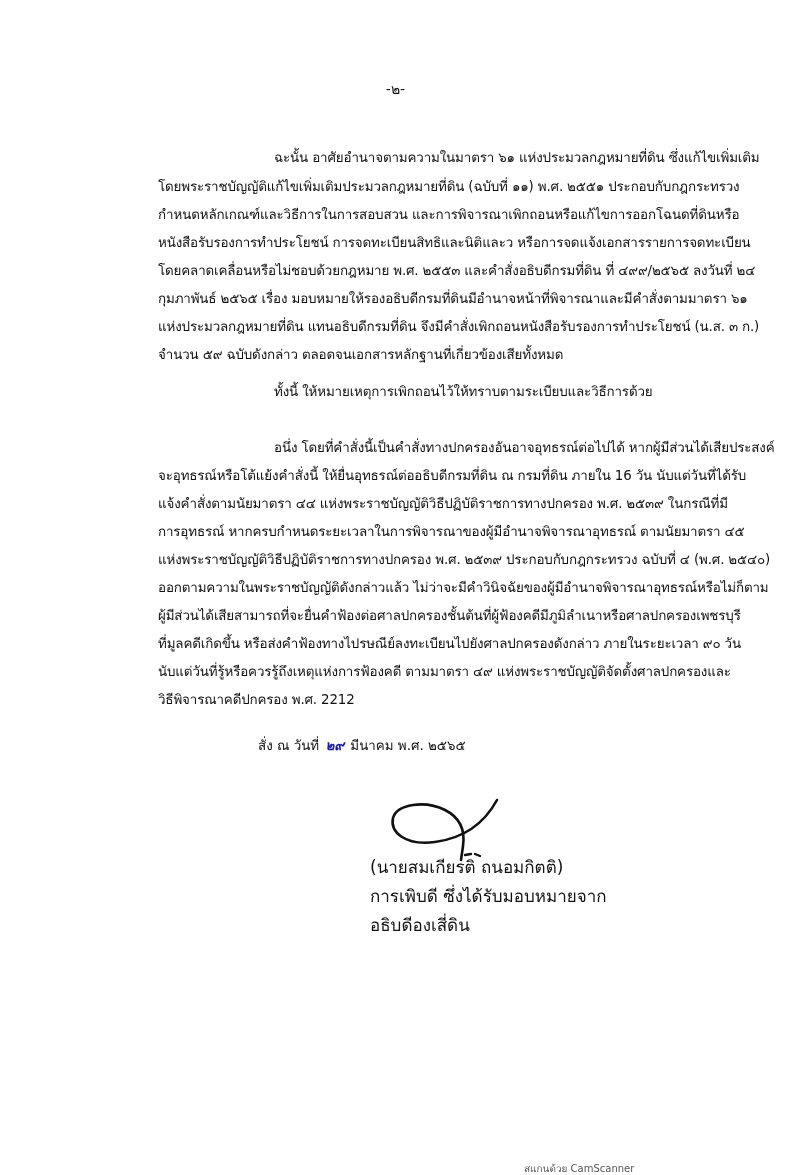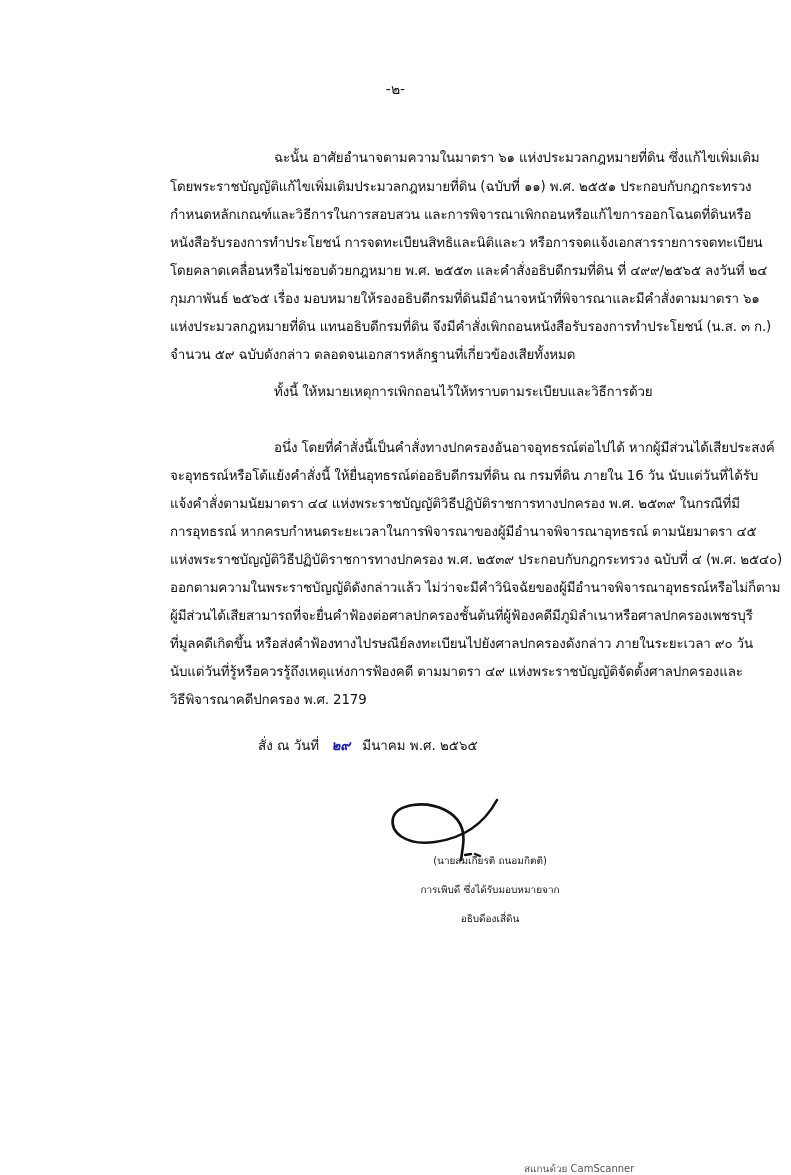--- a/index.html
+++ b/index.html
@@ -1,26 +1,26 @@
 <!DOCTYPE html>
 <html><head>
 <meta charset="utf-8">
 <style>
   html, body { margin: 0; padding: 0; background: #ffffff; }
   body { width: 791px; height: 1175px; position: relative; overflow: hidden;
          font-family: "DejaVu Sans", "Liberation Sans", sans-serif; color: #111; }
   .page-num { position: absolute; top: 78px; left: 0; width: 791px; text-align: center;
               font-size: 14px; }
-  .line { position: absolute; left: 170px; white-space: nowrap; font-size: 13.4px;
+  .line { position: absolute; left: 158px; white-space: nowrap; font-size: 13.4px;
           line-height: 20px; letter-spacing: -0.15px; }
   .indent { left: 230px; margin-left: 44px; }
   .date-line { position: absolute; left: 258px; top: 735px; font-size: 13.4px; white-space: nowrap; }
-  .date-day { color: #1a1aa0; font-weight: bold; font-style: italic; display: inline-block; margin: 0 8px; }
+  .date-day { color: #1a1aa0; font-weight: bold; font-style: italic; display: inline-block; margin: 0 2px; }
   .sig-svg { position: absolute; left: 385px; top: 760px; }
-  .sig-block { position: absolute; left: 370px; width: 240px; text-align: center; font-size: 10px; }
+  .sig-block { position: absolute; left: 370px; width: 240px; font-size: 17px; }
   .footer { position: absolute; left: 524px; top: 1161px; font-size: 10px; color: #555; }
 </style>
 </head>
 <body>
 
 <div>
 
   <div class="page-num">-๒-</div>
 
   <div>
@@ -41,21 +41,21 @@
   <div>
     <div class="line indent" style="top:438px">อนึ่ง โดยที่คำสั่งนี้เป็นคำสั่งทางปกครองอันอาจอุทธรณ์ต่อไปได้ หากผู้มีส่วนได้เสียประสงค์</div>
     <div class="line" style="top:466px">จะอุทธรณ์หรือโต้แย้งคำสั่งนี้ ให้ยื่นอุทธรณ์ต่ออธิบดีกรมที่ดิน ณ กรมที่ดิน ภายใน 16 วัน นับแต่วันที่ได้รับ</div>
     <div class="line" style="top:494px">แจ้งคำสั่งตามนัยมาตรา ๔๔ แห่งพระราชบัญญัติวิธีปฏิบัติราชการทางปกครอง พ.ศ. ๒๕๓๙ ในกรณีที่มี</div>
     <div class="line" style="top:522px">การอุทธรณ์ หากครบกำหนดระยะเวลาในการพิจารณาของผู้มีอำนาจพิจารณาอุทธรณ์ ตามนัยมาตรา ๔๕</div>
     <div class="line" style="top:550px">แห่งพระราชบัญญัติวิธีปฏิบัติราชการทางปกครอง พ.ศ. ๒๕๓๙ ประกอบกับกฎกระทรวง ฉบับที่ ๔ (พ.ศ. ๒๕๔๐)</div>
     <div class="line" style="top:578px">ออกตามความในพระราชบัญญัติดังกล่าวแล้ว ไม่ว่าจะมีคำวินิจฉัยของผู้มีอำนาจพิจารณาอุทธรณ์หรือไม่ก็ตาม</div>
     <div class="line" style="top:606px">ผู้มีส่วนได้เสียสามารถที่จะยื่นคำฟ้องต่อศาลปกครองชั้นต้นที่ผู้ฟ้องคดีมีภูมิลำเนาหรือศาลปกครองเพชรบุรี</div>
     <div class="line" style="top:634px">ที่มูลคดีเกิดขึ้น หรือส่งคำฟ้องทางไปรษณีย์ลงทะเบียนไปยังศาลปกครองดังกล่าว ภายในระยะเวลา ๙๐ วัน</div>
     <div class="line" style="top:662px">นับแต่วันที่รู้หรือควรรู้ถึงเหตุแห่งการฟ้องคดี ตามมาตรา ๔๙ แห่งพระราชบัญญัติจัดตั้งศาลปกครองและ</div>
-    <div class="line" style="top:690px">วิธีพิจารณาคดีปกครอง พ.ศ. 2179</div>
+    <div class="line" style="top:690px">วิธีพิจารณาคดีปกครอง พ.ศ. 2212</div>
   </div>
 
   <div class="date-line">
     <span>สั่ง ณ วันที่</span>
     <span class="date-day">๒๙</span>
     <span>มีนาคม พ.ศ. ๒๕๖๕</span>
   </div>
 
   <svg class="sig-svg" width="150" height="105" viewBox="0 0 150 105">
     <path d="M 112 40 C 100 62, 80 78, 50 82 C 20 86, 5 72, 8 58 C 12 44, 40 40, 60 50 C 76 58, 80 72, 78 86 L 76 100" fill="none" stroke="#111" stroke-width="2.6" stroke-linecap="round"></path>

